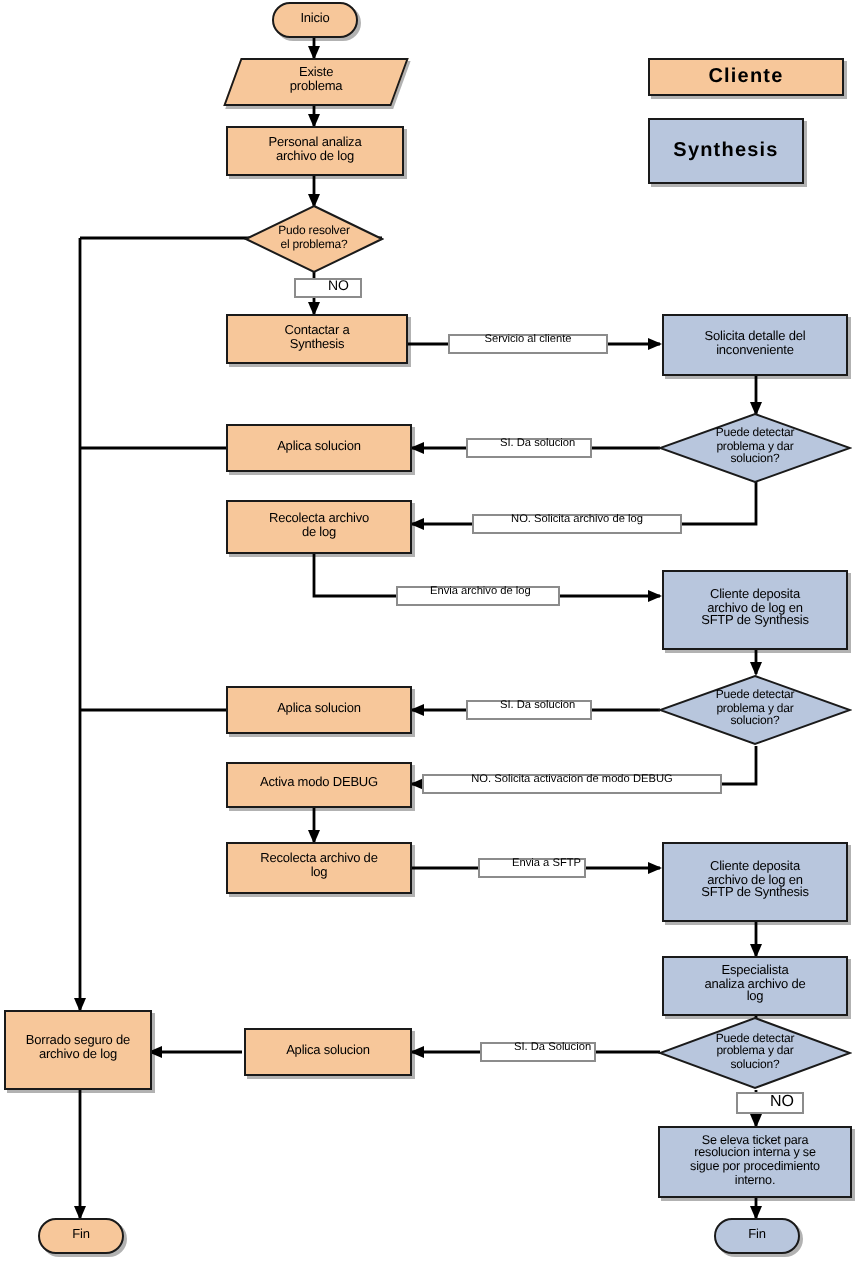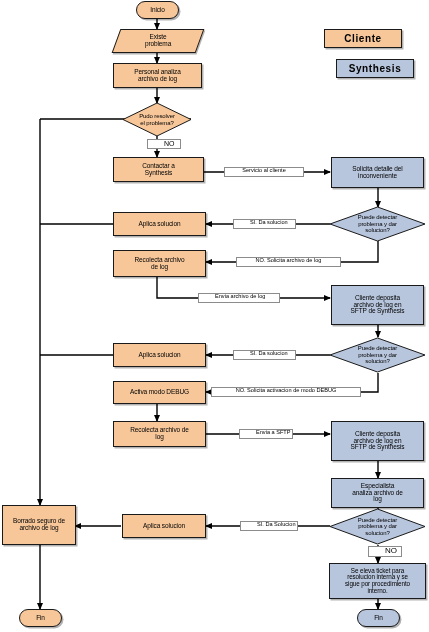--- a/index.html
+++ b/index.html
@@ -162,24 +162,24 @@
       <path d="M40,119 L40,505"></path>
     </g>
 
     <g stroke="#000000" stroke-width="1.4" fill="none">
       <path d="M191,119 L40,119"></path>
       <path d="M113,224 L40,224"></path>
       <path d="M113,355 L40,355"></path>
     </g>
   </svg>
 
-  <div class="legend-chip" style="left:324px; top:29px; width:78px; height:19px; background:#f7c79a; font-size:10px;">
+  <div class="legend-chip" style="left:324px; top:29px; width:98px; height:19px; background:#f7c79a; font-size:10px;">
     <span>Cliente</span>
   </div>
-  <div class="legend-chip" style="left:324px; top:59px; width:78px; height:19px; background:#b8c6dd; font-size:10px;margin-left:12px;">
+  <div class="legend-chip" style="left:324px; top:59px; width:78px; height:33px; background:#b8c6dd; font-size:10px;">
     <span>Synthesis</span>
   </div>
 
   <div class="node k-terminator" style="left:136px; top:1px; width:43px; height:18px; background:#f7c79a; font-size:6.5px;">
     <span class="lbl">Inicio</span>
   </div>
 
   <div class="node k-data" style="left:116px; top:29px; width:84px; height:24px; background:#f7c79a; font-size:6.5px;">
     <span class="lbl">Existe
 problema</span>

